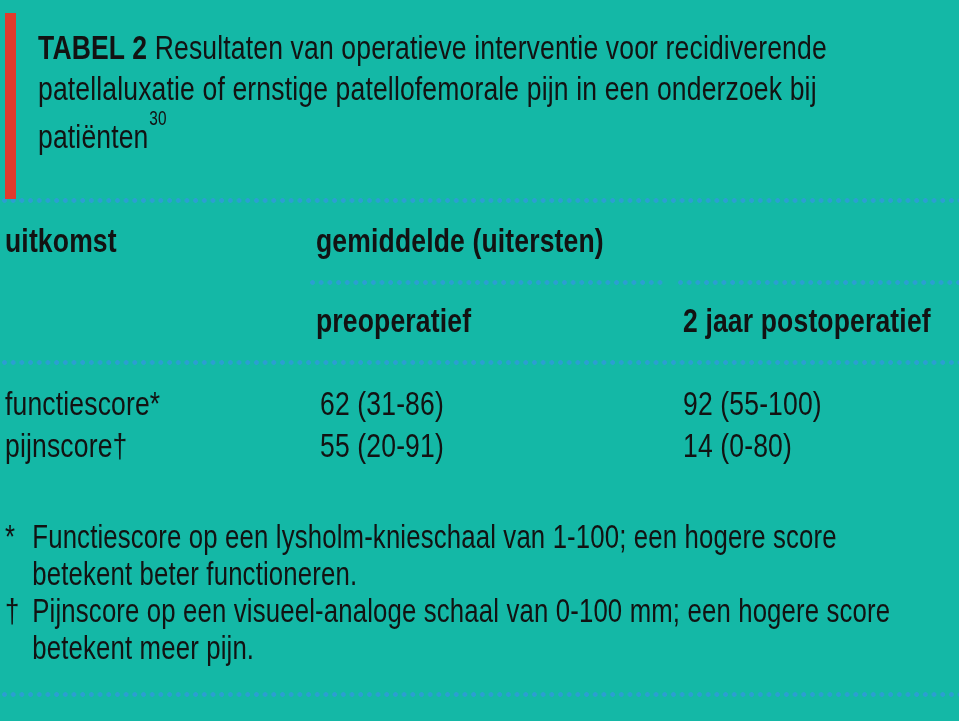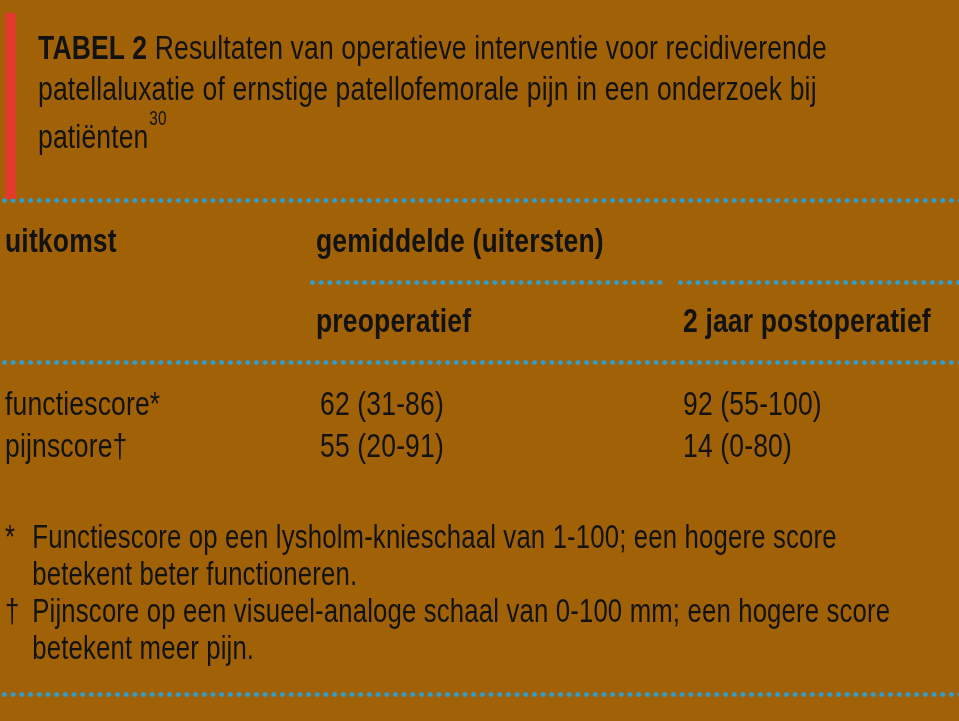--- a/index.html
+++ b/index.html
@@ -6,21 +6,21 @@
     --bar-red: #e13b2c;
     --dot-blue: #2b9ed3;
     --text-color: #121212;
   }
   * { margin: 0; padding: 0; box-sizing: border-box; }
   html, body { background: #ffffff; }
   .page {
     position: relative;
     width: 959px;
     height: 721px;
-    background: #a16207;
+    background: #14b8a6;
     overflow: hidden;
     font-family: "Liberation Sans", "DejaVu Sans", sans-serif;
     color: var(--text-color);
   }
   
   .cond {
     transform: scaleX(0.78);
     transform-origin: 0 0;
     white-space: nowrap;
   }

